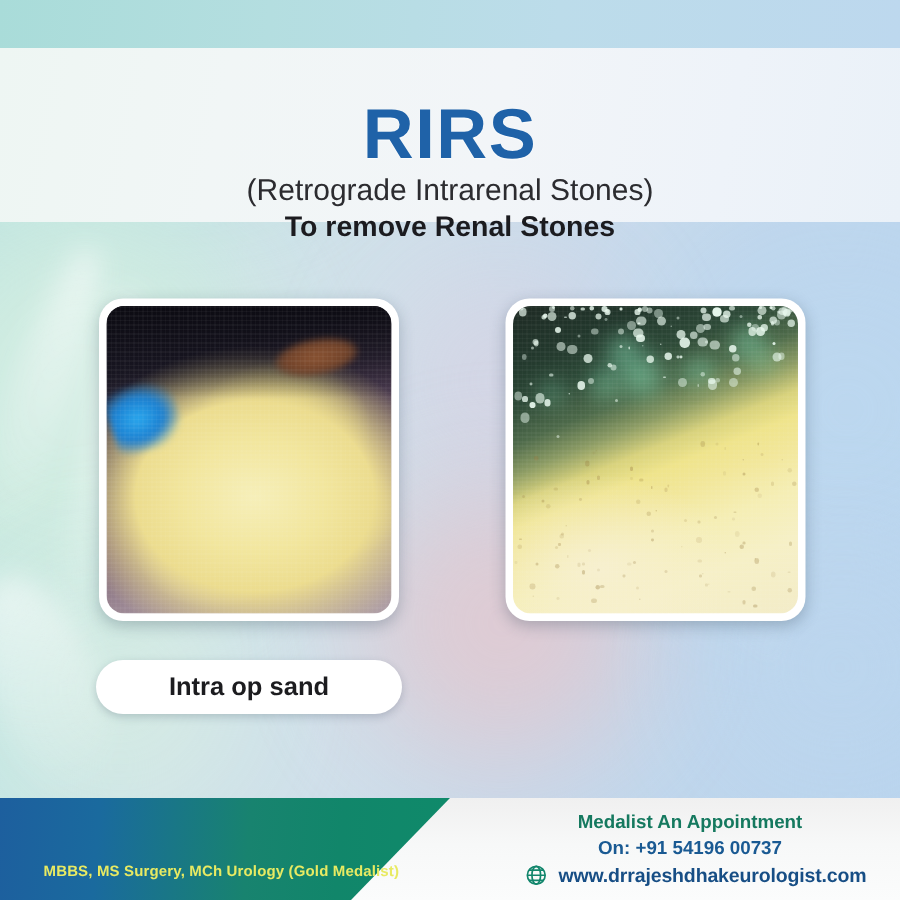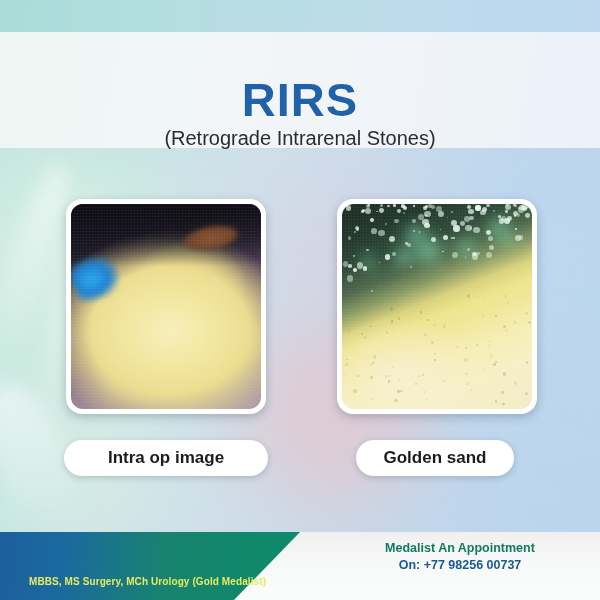--- a/index.html
+++ b/index.html
@@ -317,20 +317,21 @@
   <div class="bg-blob blob-blue-2"></div>
   <div class="streak streak-a"></div>
   <div class="streak streak-b"></div>
   <div class="streak streak-c"></div>
   <div class="streak streak-d"></div>
 
   <div class="topstrip"></div>
   <div class="titleband">
     <div class="title-main">RIRS</div>
     <div class="title-sub">(Retrograde Intrarenal Stones)</div>
+    <div class="title-tag">To remove Renal Stones</div>
   </div>
 
   <div class="card card-left">
     <div class="photo photo-intra">
       <div class="dark-top"></div>
       <div class="blue-tool"></div>
       <div class="brown-spot"></div>
       <div class="grain"></div>
     </div>
   </div>
@@ -551,25 +552,36 @@
           <div class="sandgrain" style="width: 2.53054px; height: 2.53054px; left: 45.8332px; top: 176.442px; opacity: 0.68;"></div>
           <div class="sandgrain" style="width: 1.12191px; height: 1.12191px; left: 94.5856px; top: 136.345px; opacity: 0.64;"></div>
           <div class="sandgrain" style="width: 2.39161px; height: 2.39161px; left: 18.8305px; top: 128.78px; opacity: 0.6;"></div>
           <div class="sandgrain" style="width: 1.79326px; height: 1.79326px; left: 0.968551px; top: 169.864px; opacity: 0.22;"></div>
           <div class="sandgrain" style="width: 2.44233px; height: 2.44233px; left: 171.617px; top: 117.327px; opacity: 0.36;"></div>
         </div>
       <div class="grain"></div>
     </div>
   </div>
 
-  <div class="pill pill-left">Intra op image</div>
-  <div class="pill pill-right">Golden sand</div>
+  <div class="pill pill-left">Intra op sand</div>
 
   <div class="footer">
     <div class="footer-shape"></div>
     <div class="doc-cred">MBBS, MS Surgery, MCh Urology (Gold Medalist)</div>
     <div class="appt">
       <div>Medalist An Appointment</div>
-      <div class="phone">On: +77 98256 00737</div>
+      <div class="phone">On: +91 54196 00737</div>
+    </div>
+    <div class="weburl">
+      <span class="globe-wrap">
+        <svg class="globe" viewBox="0 0 24 24" fill="none" stroke="#12866c" stroke-width="1.8">
+          <circle cx="12" cy="12" r="9.5"></circle>
+          <ellipse cx="12" cy="12" rx="4.6" ry="9.5"></ellipse>
+          <line x1="2.5" y1="12" x2="21.5" y2="12"></line>
+          <line x1="4.2" y1="6.6" x2="19.8" y2="6.6"></line>
+          <line x1="4.2" y1="17.4" x2="19.8" y2="17.4"></line>
+        </svg>
+      </span>
+      <span class="url-text">www.drrajeshdhakeurologist.com</span>
     </div>
   </div>
 
 </div>
 
 </body></html>

